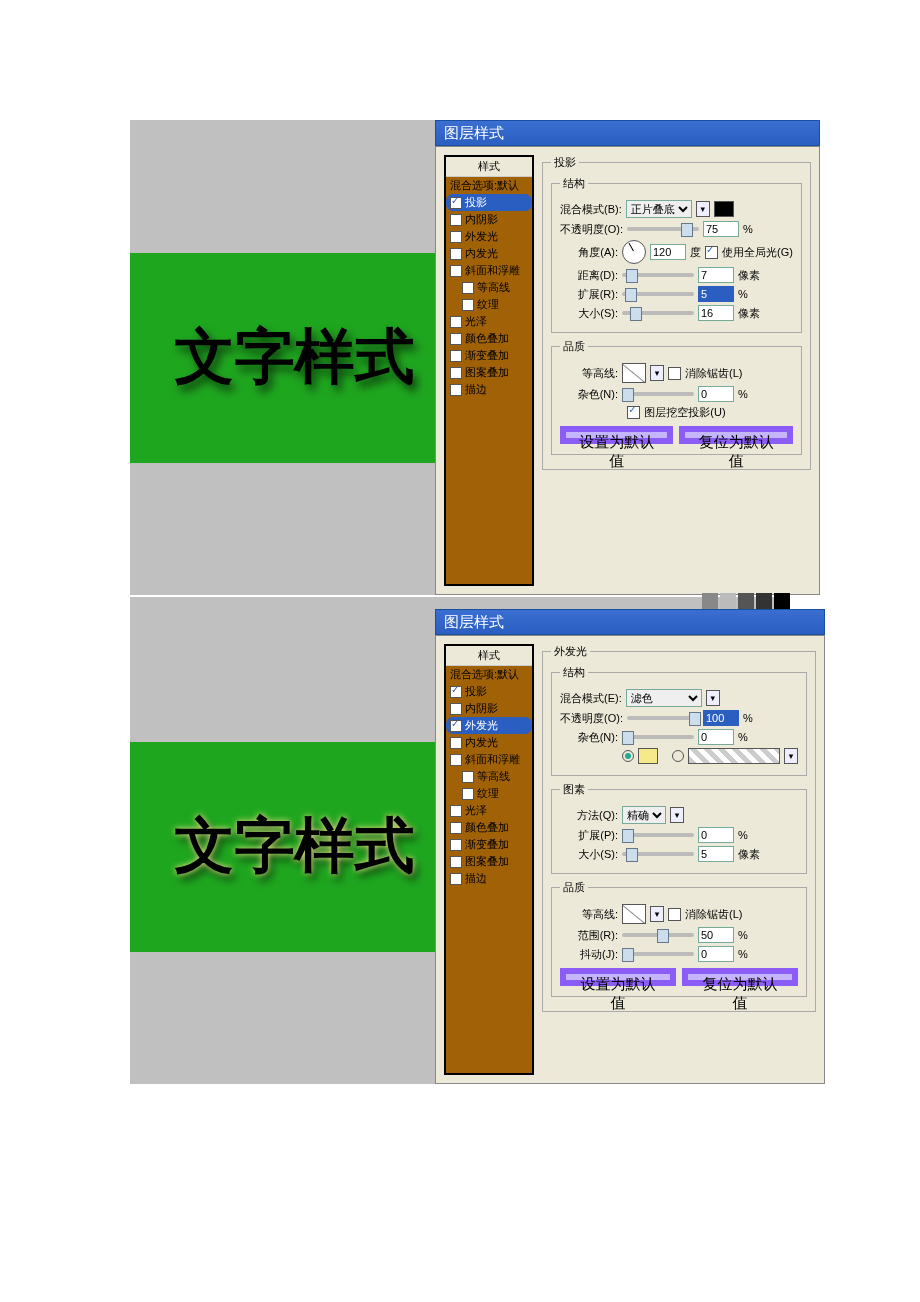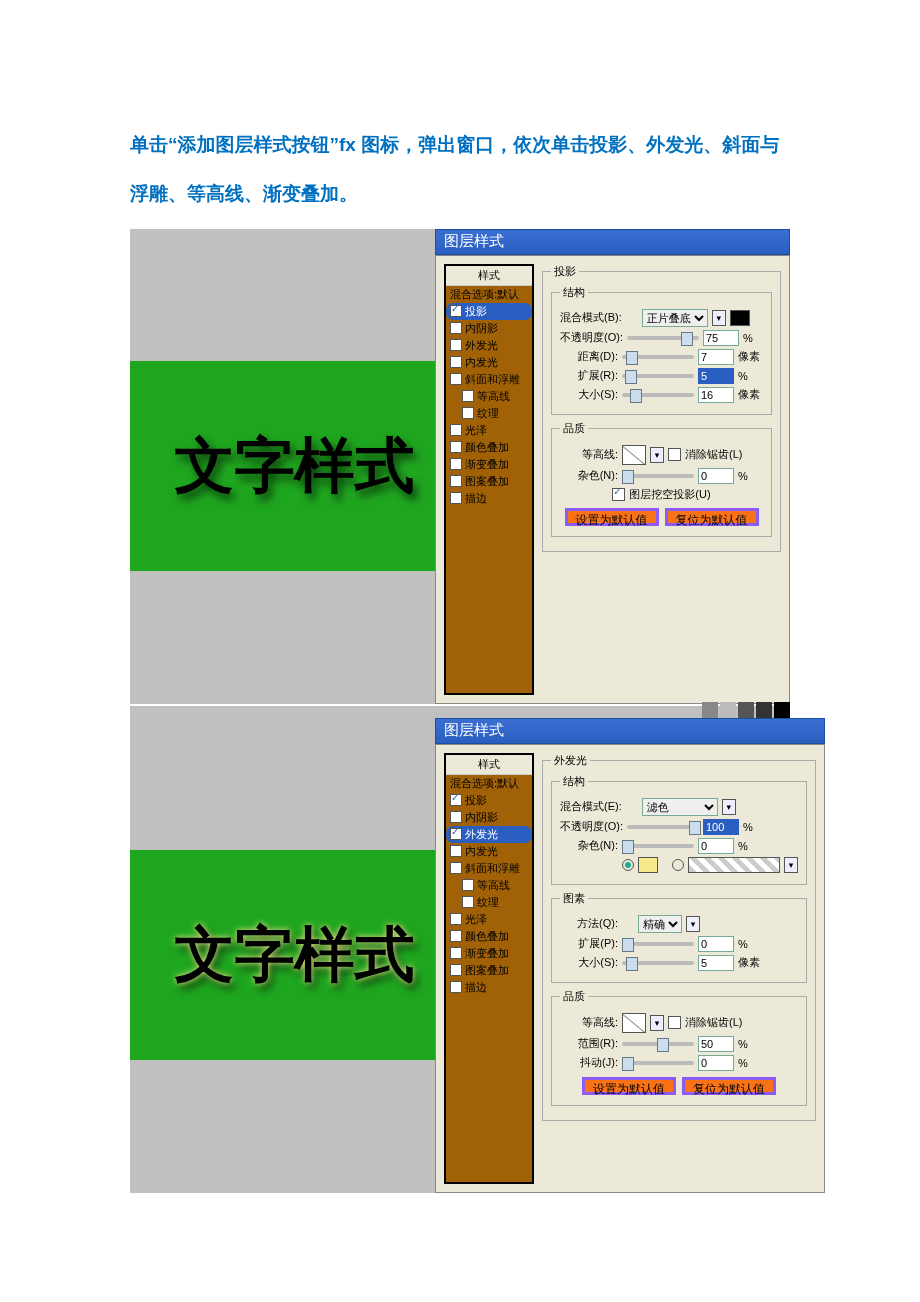--- a/index.html
+++ b/index.html
@@ -139,34 +139,34 @@
     flex:0 0 72px; height:4px; background:#bbb; position:relative; border-radius:2px;
   }
   .slider .thumb {
     position:absolute; top:-4px; width:10px; height:12px; background:#cde; border:1px solid #678;
   }
   input.val {
     width: 30px; height:14px; font-size:11px; border:1px solid #7a9; padding:0 2px;
   }
   input.val.hl { background:#2a5ec0; color:#fff; border-color:#2a5ec0;}
   select {
-    font-size:11px; height:18px; border:1px solid #7a9;margin-left:16px;
+    font-size:11px; height:18px; border:1px solid #7a9;
   }
   .swatch { width:18px;height:14px;border:1px solid #555;background:#000;display:inline-block;}
   .swatch.yellow{background:#f5e98a;}
   .contour {
     width:22px;height:18px;border:1px solid #555;display:inline-block;
     background: linear-gradient(to top right,#fff 45%, #888 48%, #fff 52%);
   }
   .dial {
     width:22px;height:22px;border:1px solid #555;border-radius:50%;display:inline-block;position:relative;background:#fff;
   }
   .dial:after{content:"";position:absolute;width:1px;height:9px;background:#000;left:10px;top:1px;transform-origin:bottom;transform:rotate(-30deg);}
   .btn {
-    border:3px solid #8b5cf6; background:#f97316; font-size:12px; padding:1px 8px; height:18px; cursor:default;
+    border:6px solid #8b5cf6; background:#c4b5fd; font-size:15px; padding:1px 8px; height:18px; cursor:default;
   }
   .btnrow { display:flex; gap:6px; justify-content:center; margin:6px 0 2px 0;}
   .chk { width:11px;height:11px;border:1px solid #555;display:inline-block;background:#fff;position:relative;}
   .chk.on:after{content:"✓";position:absolute;top:-3px;left:0;font-size:10px;color:#2a67c4;}
   .unit { font-size:11px;}
   .dd { width:12px;height:14px;border:1px solid #555;display:inline-flex;align-items:center;justify-content:center;font-size:9px;background:#eef;}
   .grad {
     width:90px;height:14px;border:1px solid #555;display:inline-block;
     background: repeating-linear-gradient(45deg,#ccc 0 5px,#fff 5px 10px);
   }
@@ -178,21 +178,20 @@
   }
   .topstrip .tools span{
     width:16px;height:16px;background:#888;display:inline-block;
   }
 </style>
 </head>
 <body>
 
 <div class="page">
 
-  <div class="intro">单击“添加图层样式按钮”fx 图标，弹出窗口，依次单击投影、外发光、斜面与浮雕、等高线、渐变叠加。</div>
 
   <div class="shot">
     <div class="canvas">
       <div class="canvas-inner">
         <div class="txt">文字样式</div>
       </div>
     </div>
     <div class="dlg-wrap">
       <div class="titlebar">图层样式</div>
       <div class="dlg-body">
@@ -263,20 +262,28 @@
                 <span class="dd">▾</span>
                 <span class="swatch"></span>
               </div>
               <div class="row">
                 <label>不透明度(O):</label>
                 <span class="slider">
                     <span class="thumb" style="left:54px"></span>
                   </span>
                 <input class="val" value="75" style="">
                 <span class="unit">%</span>
+              </div>
+              <div class="row">
+                <label>角度(A):</label>
+                <span class="dial"></span>
+                <input class="val" value="120" style="">
+                <span class="unit">度</span>
+                <span class="chk on"></span>
+                <span>使用全局光(G)</span>
               </div>
               <div class="row">
                 <label>距离(D):</label>
                 <span class="slider">
                     <span class="thumb" style="left:4px"></span>
                   </span>
                 <input class="val" value="7" style="">
                 <span class="unit">像素</span>
               </div>
               <div class="row">

